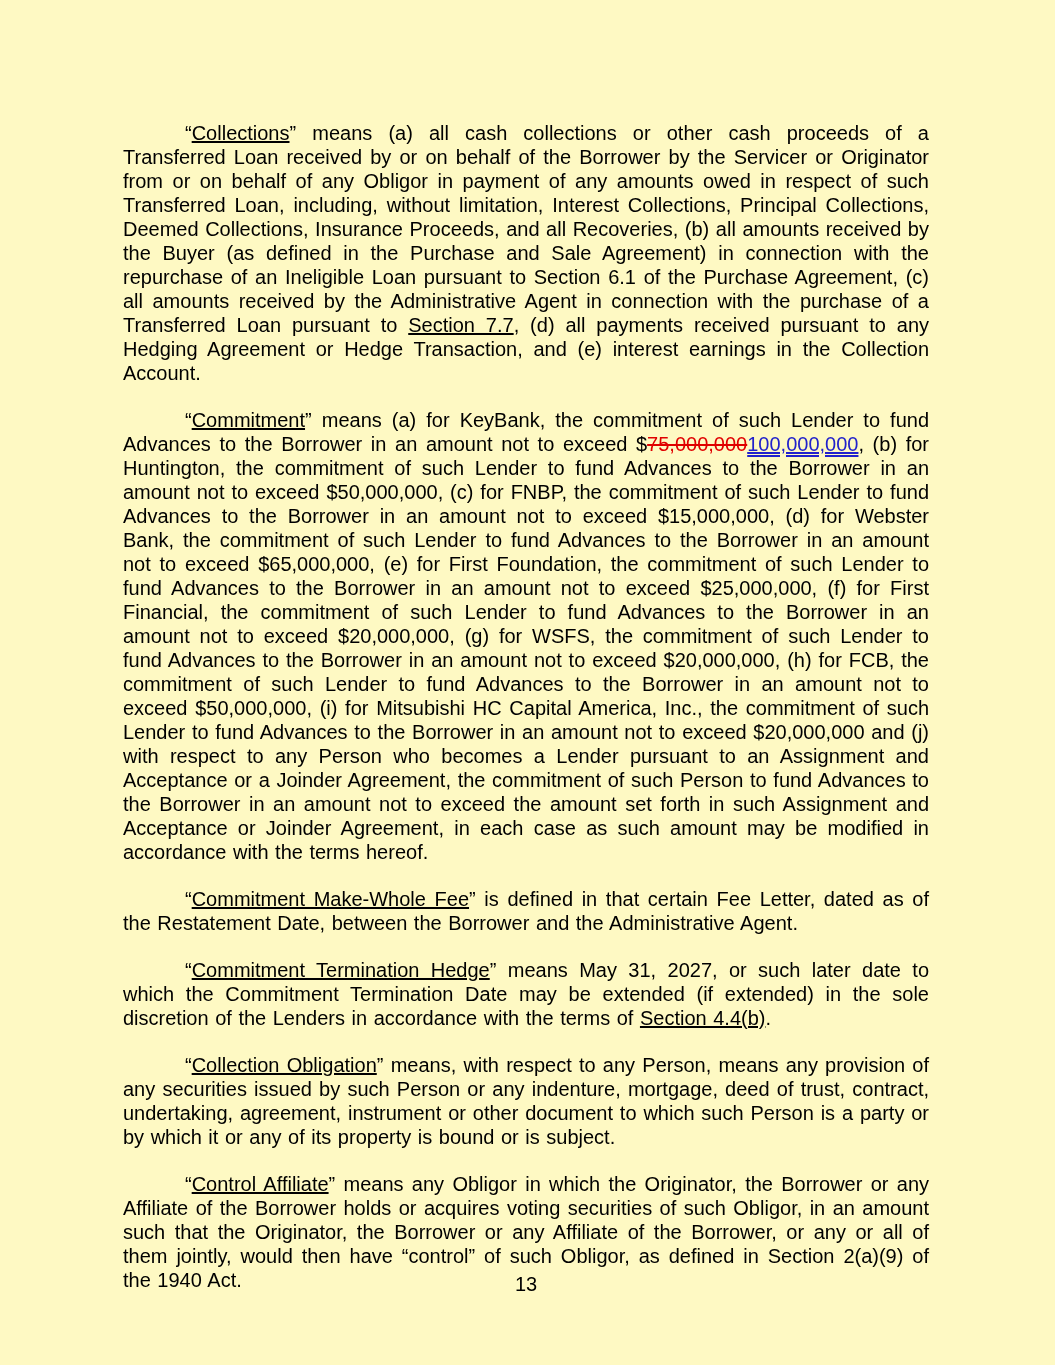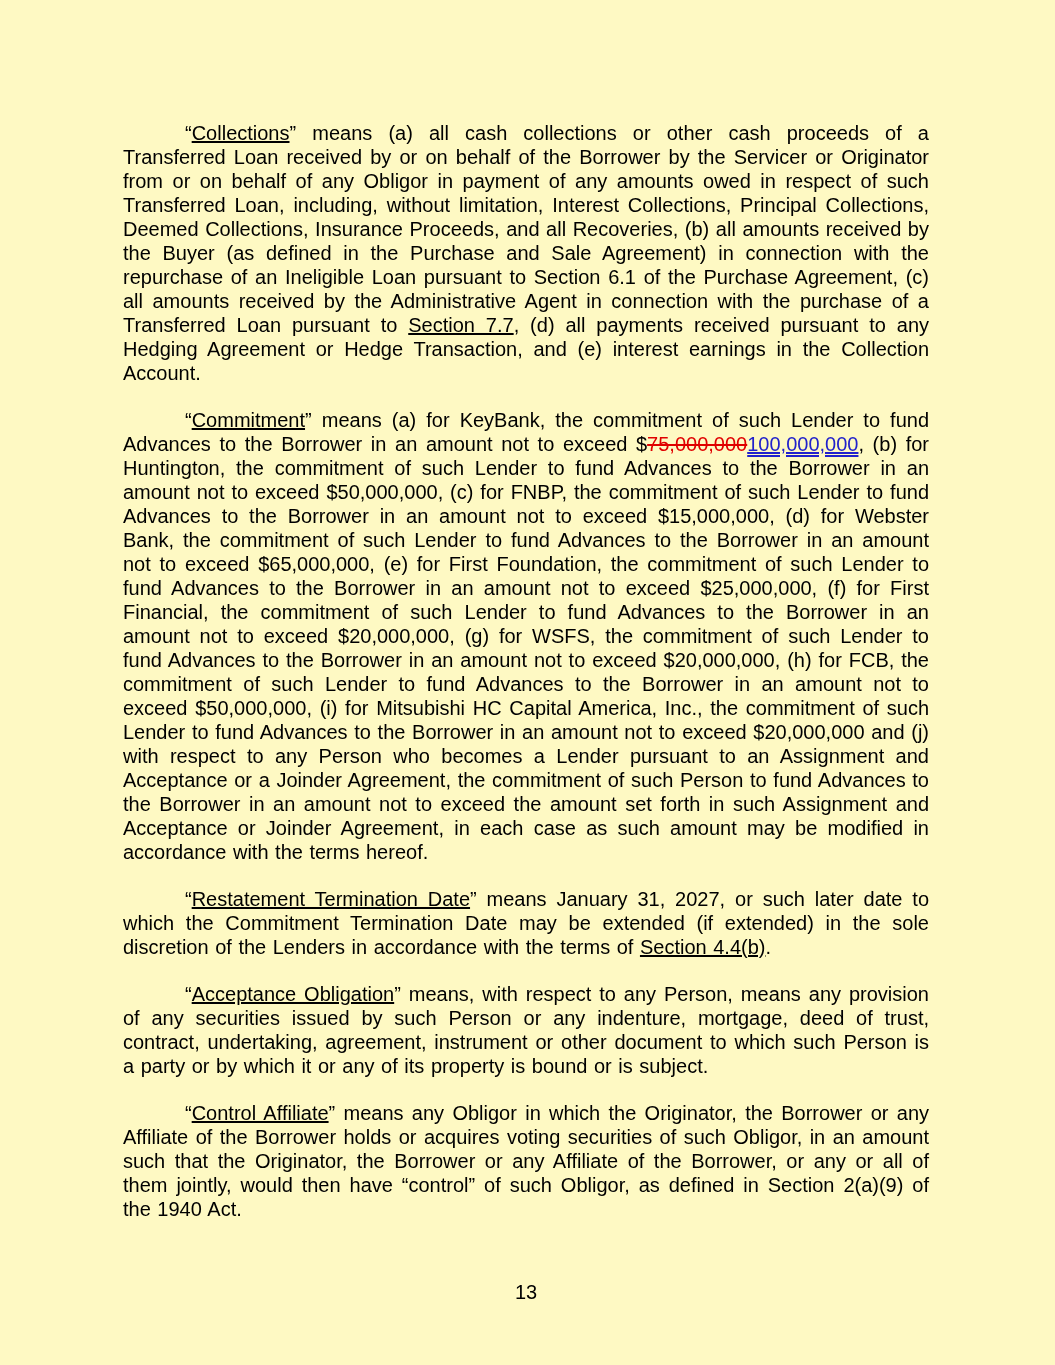--- a/index.html
+++ b/index.html
@@ -47,28 +47,28 @@
       text-decoration-style: double;
     }
     .footer {
       position: absolute;
       left: 123px;
       top: 1272px;
       width: 806px;
       text-align: center;
       font-size: 20px;
       line-height: 24px;
-      margin-top: 8px;
     }
   </style>
 </head>
 <body>
 
 <div class="page">
   <div class="content">
     <p class="para"><span>“</span><span class="seg-term">Collections</span><span>” means (a) all cash collections or other cash proceeds of a Transferred Loan received by or on behalf of the Borrower by the Servicer or Originator from or on behalf of any Obligor in payment of any amounts owed in respect of such Transferred Loan, including, without limitation, Interest Collections, Principal Collections, Deemed Collections, Insurance Proceeds, and all Recoveries, (b) all amounts received by the Buyer (as defined in the Purchase and Sale Agreement) in connection with the repurchase of an Ineligible Loan pursuant to Section 6.1 of the Purchase Agreement, (c) all amounts received by the Administrative Agent in connection with the purchase of a Transferred Loan pursuant to </span><span class="seg-link">Section 7.7</span><span>, (d) all payments received pursuant to any Hedging Agreement or Hedge Transaction, and (e) interest earnings in the Collection Account.</span></p>
     <p class="para"><span>“</span><span class="seg-term">Commitment</span><span>” means (a) for KeyBank, the commitment of such Lender to fund Advances to the Borrower in an amount not to exceed $</span><span class="seg-del">75,000,000</span><span class="seg-ins">100,000,000</span><span>, (b) for Huntington, the commitment of such Lender to fund Advances to the Borrower in an amount not to exceed $50,000,000, (c) for FNBP, the commitment of such Lender to fund Advances to the Borrower in an amount not to exceed $15,000,000, (d) for Webster Bank, the commitment of such Lender to fund Advances to the Borrower in an amount not to exceed $65,000,000, (e) for First Foundation, the commitment of such Lender to fund Advances to the Borrower in an amount not to exceed $25,000,000, (f) for First Financial, the commitment of such Lender to fund Advances to the Borrower in an amount not to exceed $20,000,000, (g) for WSFS, the commitment of such Lender to fund Advances to the Borrower in an amount not to exceed $20,000,000, (h) for FCB, the commitment of such Lender to fund Advances to the Borrower in an amount not to exceed $50,000,000, (i) for Mitsubishi HC Capital America, Inc., the commitment of such Lender to fund Advances to the Borrower in an amount not to exceed $20,000,000 and (j) with respect to any Person who becomes a Lender pursuant to an Assignment and Acceptance or a Joinder Agreement, the commitment of such Person to fund Advances to the Borrower in an amount not to exceed the amount set forth in such Assignment and Acceptance or Joinder Agreement, in each case as such amount may be modified in accordance with the terms hereof.</span></p>
-    <p class="para"><span>“</span><span class="seg-term">Restatement Termination Date</span><span>” means January 31, 2027, or such later date to which the Commitment Termination Date may be extended (if extended) in the sole discretion of the Lenders in accordance with the terms of </span><span class="seg-link">Section 4.4(b)</span><span>.</span></p>
-    <p class="para"><span>“</span><span class="seg-term">Acceptance Obligation</span><span>” means, with respect to any Person, means any provision of any securities issued by such Person or any indenture, mortgage, deed of trust, contract, undertaking, agreement, instrument or other document to which such Person is a party or by which it or any of its property is bound or is subject.</span></p>
+    <p class="para"><span>“</span><span class="seg-term">Commitment Make-Whole Fee</span><span>” is defined in that certain Fee Letter, dated as of the Restatement Date, between the Borrower and the Administrative Agent.</span></p>
+    <p class="para"><span>“</span><span class="seg-term">Commitment Termination Hedge</span><span>” means May 31, 2027, or such later date to which the Commitment Termination Date may be extended (if extended) in the sole discretion of the Lenders in accordance with the terms of </span><span class="seg-link">Section 4.4(b)</span><span>.</span></p>
+    <p class="para"><span>“</span><span class="seg-term">Collection Obligation</span><span>” means, with respect to any Person, means any provision of any securities issued by such Person or any indenture, mortgage, deed of trust, contract, undertaking, agreement, instrument or other document to which such Person is a party or by which it or any of its property is bound or is subject.</span></p>
     <p class="para"><span>“</span><span class="seg-term">Control Affiliate</span><span>” means any Obligor in which the Originator, the Borrower or any Affiliate of the Borrower holds or acquires voting securities of such Obligor, in an amount such that the Originator, the Borrower or any Affiliate of the Borrower, or any or all of them jointly, would then have “control” of such Obligor, as defined in Section 2(a)(9) of the 1940 Act.</span></p>
   </div>
   <div class="footer">13</div>
 </div>
 
 </body></html>

